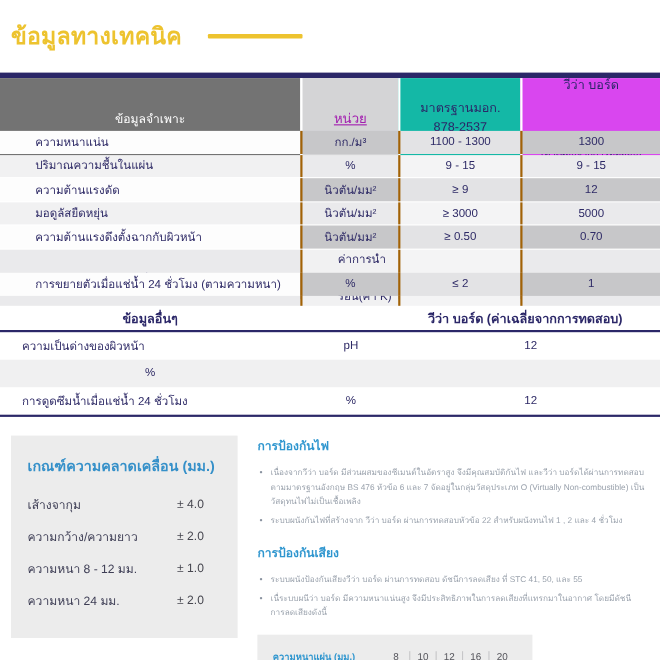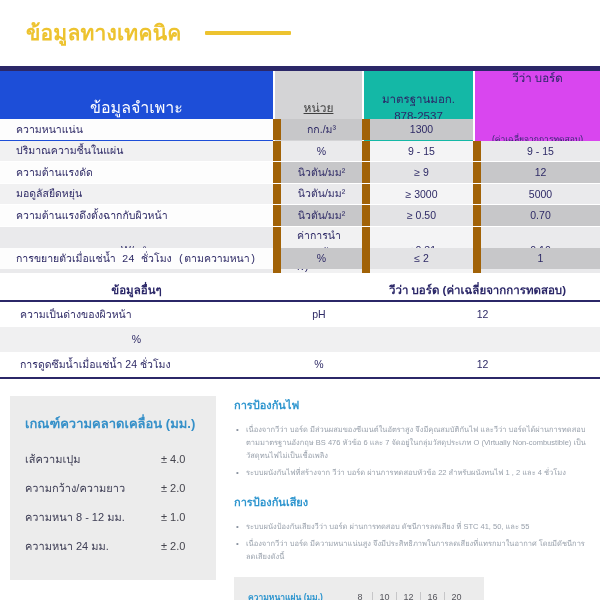--- a/index.html
+++ b/index.html
@@ -2,46 +2,46 @@
 <html><head>
 <meta charset="utf-8">
 <style>
   * { box-sizing: border-box; margin: 0; padding: 0; }
   html,body { width:600px; height:600px; background:#fff; overflow:hidden;
     font-family:"Liberation Sans", sans-serif; }
 
   .canvas { width:600px; height:600px; position:relative; background:#fff; }
 
   
-  .page-header { padding:16px 0 0 26px; display:flex; align-items:center; }
+  .page-header { padding:16px 0 0 10px; display:flex; align-items:center; }
   .page-title { color:#edc32f; font-size:21px; font-weight:bold; letter-spacing:0.2px; }
   .title-dash { display:inline-block; width:86px; height:4px; background:#edc32f;
     margin-left:24px; border-radius:1px; }
 
   
   .spec-table { margin-top:17px; }
   .spec-topbar { height:5px; background:#2b2768; }
   .row { display:grid; grid-template-columns:273px 89px 111px 127px; column-gap:0; }
   .cell { display:flex; align-items:center; justify-content:center; text-align:center;
-    border-left:8px solid #a16207; }
+    border-left:2px solid #a16207; }
   .cell:first-child { border-left:none; }
 
   .header-row { height:47px; }
   .header-row .hc { display:flex; flex-direction:column; align-items:center;
     justify-content:center; text-align:center; border-left:2px solid #fff; }
   .header-row .hc:first-child { border-left:none; }
-  .hc1 { background:#1d4ed8; color:#fff; font-size:16px; }
-  .hc2 { background:#d4d4d6; color:#404040; font-size:12px;text-decoration:underline; }
+  .hc1 { background:#737373; color:#fff; font-size:11px; }
+  .hc2 { background:#d4d4d6; color:#a21caf; font-size:12px;text-decoration:underline; }
   .hc3 { background:#14b8a6; color:#2b2768; font-size:11.5px; line-height:1.45; }
   .hc4 { background:#d946ef; color:#2b2768; font-size:11.5px; line-height:1.3; }
   .hc4 .sub { font-size:8.5px;margin-top:48px; }
 
   .data-row { height:21.5px; border-top:1px solid #fff; }
   .data-row .cell { font-size:10.5px; color:#2e2a66; }
-  .data-row .c1 { justify-content:flex-start; text-align:left; padding-left:16px;font-family:Liberation Mono, monospace; }
+  .data-row .c1 { justify-content:flex-start; text-align:left; padding-left:32px; }
   .data-row:nth-child(odd) .c1 { background:#fdfdfd; }
   .data-row:nth-child(odd) .c2 { background:#c7c7c9; }
   .data-row:nth-child(odd) .c3 { background:#e3e3e5; }
   .data-row:nth-child(odd) .c4 { background:#c7c7c9; }
   .data-row:nth-child(even) .c1 { background:#f1f1f2; }
   .data-row:nth-child(even) .c2 { background:#eaeaec; }
   .data-row:nth-child(even) .c3 { background:#f4f4f5; }
   .data-row:nth-child(even) .c4 { background:#eaeaec; }
   .spec-bottombar { height:3px; background:#2b2768; }
 
@@ -109,20 +109,21 @@
       </div>
       <div class="hc hc4">
         <div>วีว่า บอร์ด</div>
         <div class="sub">(ค่าเฉลี่ยจากการทดสอบ)</div>
       </div>
     </div>
     <div id="spec-rows">
         <div class="row data-row">
           <div class="cell c1">ความหนาแน่น</div>
           <div class="cell c2">กก./ม³</div>
+          <div class="cell c3">1100 - 1300</div>
           <div class="cell c4">1300</div>
         </div>
         <div class="row data-row">
           <div class="cell c1">ปริมาณความชื้นในแผ่น</div>
           <div class="cell c2">%</div>
           <div class="cell c3">9 - 15</div>
           <div class="cell c4">9 - 15</div>
         </div>
         <div class="row data-row">
           <div class="cell c1">ความต้านแรงดัด</div>
@@ -180,21 +181,21 @@
       </div>
     <div class="other-bottombar"></div>
   </div>
 
   <div class="bottom">
 
     <div class="tolerance-box">
       <div class="tolerance-title">เกณฑ์ความคลาดเคลื่อน (มม.)</div>
       <div id="tolerance-rows">
           <div class="tol-row">
-            <span class="tol-label">เส้ความเปุม</span>
+            <span class="tol-label">เส้างจากุม</span>
             <span class="tol-value">± 4.0</span>
           </div>
           <div class="tol-row">
             <span class="tol-label">ความกว้าง/ความยาว</span>
             <span class="tol-value">± 2.0</span>
           </div>
           <div class="tol-row">
             <span class="tol-label">ความหนา 8 - 12 มม.</span>
             <span class="tol-value">± 1.0</span>
           </div>
@@ -208,21 +209,21 @@
     <div class="right-col">
       <div class="section-title">การป้องกันไฟ</div>
       <ul class="bullets" id="fire-bullets">
           <li>เนื่องจากวีว่า บอร์ด มีส่วนผสมของซีเมนต์ในอัตราสูง จึงมีคุณสมบัติกันไฟ และวีว่า บอร์ดได้ผ่านการทดสอบตามมาตรฐานอังกฤษ BS 476 หัวข้อ 6 และ 7 จัดอยู่ในกลุ่มวัสดุประเภท O (Virtually Non-combustible) เป็นวัสดุทนไฟไม่เป็นเชื้อเพลิง</li>
           <li>ระบบผนังกันไฟที่สร้างจาก วีว่า บอร์ด ผ่านการทดสอบหัวข้อ 22 สำหรับผนังทนไฟ 1 , 2 และ 4 ชั่วโมง</li>
         </ul>
 
       <div class="section-title">การป้องกันเสียง</div>
       <ul class="bullets" id="sound-bullets">
           <li>ระบบผนังป้องกันเสียงวีว่า บอร์ด ผ่านการทดสอบ ดัชนีการลดเสียง ที่ STC 41, 50, และ 55</li>
-          <li>เนื่องจากวีว่า บอร์ด มีความหนาแน่นสูง จึงมีประสิทธิภาพในการลดเสียงที่แทรกมาในอากาศ โดยมีดัชนีการลดเสียงดังนี้</li>
+          <li>เนื่ระบบผนีว่า บอร์ด มีความหนาแน่นสูง จึงมีประสิทธิภาพในการลดเสียงที่แทรกมาในอากาศ โดยมีดัชนีการลดเสียงดังนี้</li>
         </ul>
 
       <div class="stc-table">
         <div class="stc-row">
           <div class="stc-label">ความหนาแผ่น (มม.)</div>
           <div class="stc-values" id="stc-row1">
               <span>8</span>
               <span>10</span>
               <span>12</span>
               <span>16</span>

